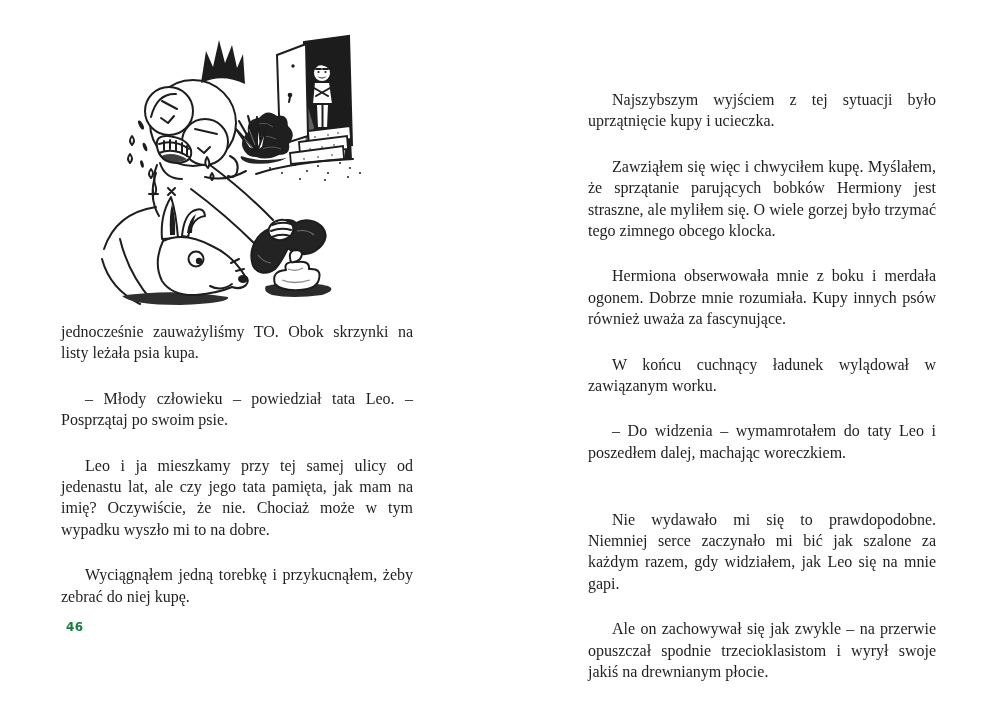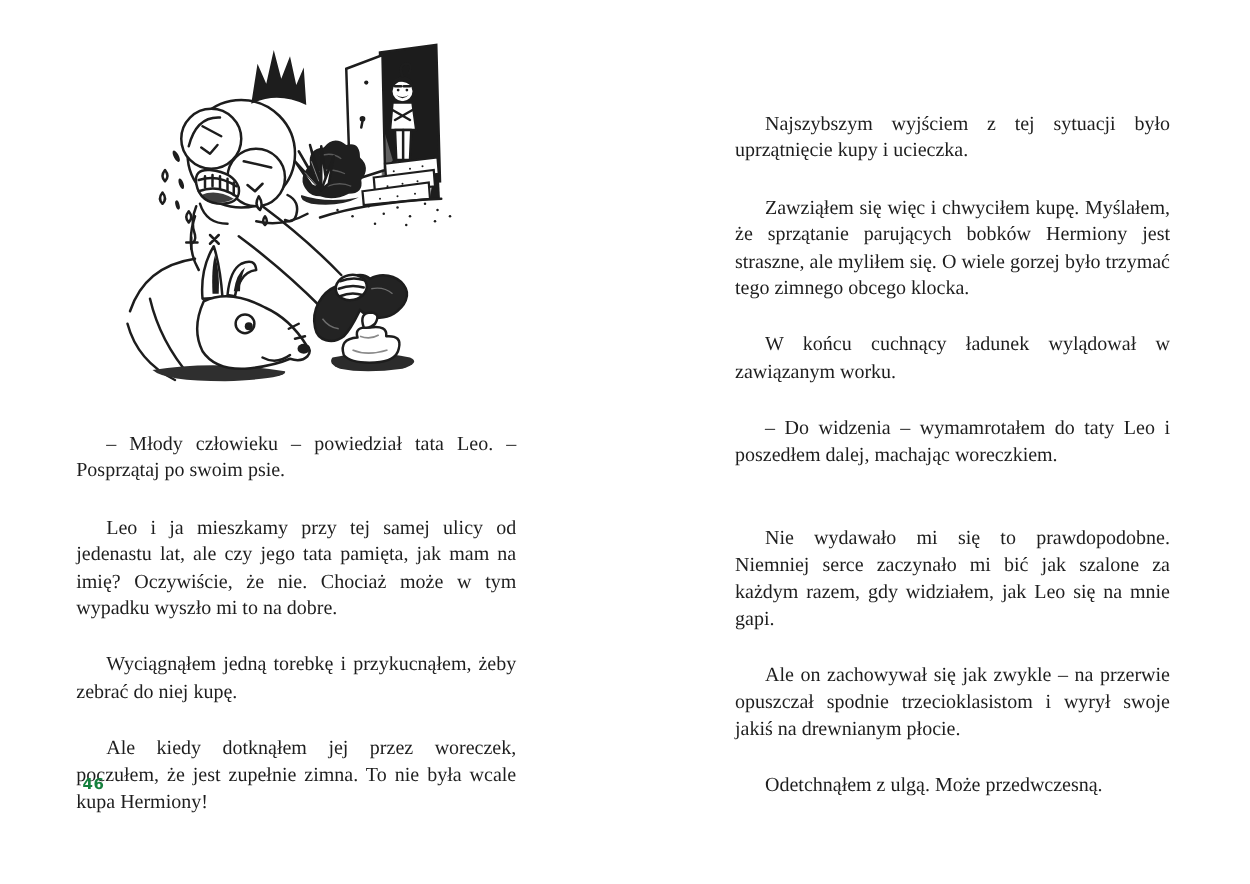--- a/index.html
+++ b/index.html
@@ -181,33 +181,34 @@
               <circle cx="290" cy="163" r="1"></circle>
             <circle cx="300" cy="168" r="1"></circle>
               <circle cx="265" cy="175" r="1"></circle>
               <circle cx="288" cy="172" r="1"></circle>
           </g>
         </g>
       </g>
     </svg>
 
     <div class="text-block text-left">
+      <p>jednocześnie zauważyliśmy TO. Obok skrzynki na listy leżała psia kupa.</p>
       <p class="ind">– Młody człowieku – powiedział tata Leo. – Posprzątaj po swoim psie.</p>
       <p class="ind">Leo i ja mieszkamy przy tej samej ulicy od jedenastu lat, ale czy jego tata pamięta, jak mam na imię? Oczywiście, że nie. Chociaż może w tym wypadku wyszło mi to na dobre.</p>
       <p class="ind">Wyciągnąłem jedną torebkę i przykucnąłem, żeby zebrać do niej kupę.</p>
-      <p class="ind">Ale kiedy dotknąłem jej przez woreczek, poczułem, że jest zupełnie zimna. To nie była wcale kupa Hermiony!</p>
     </div>
 
     <div class="page-number">46</div>
   </div>
 
   <div>
     <div class="text-block text-right">
       <p class="ind">Najszybszym wyjściem z tej sytuacji było uprzątnięcie kupy i ucieczka.</p>
       <p class="ind">Zawziąłem się więc i chwyciłem kupę. Myślałem, że sprzątanie parujących bobków Hermiony jest straszne, ale myliłem się. O wiele gorzej było trzymać tego zimnego obcego klocka.</p>
+      <p class="ind">Hermiona obserwowała mnie z boku i merdała ogonem. Dobrze mnie rozumiała. Kupy innych psów również uważa za fascynujące.</p>
       <p class="ind">W końcu cuchnący ładunek wylądował w zawiązanym worku.</p>
       <p class="ind">– Do widzenia – wymamrotałem do taty Leo i poszedłem dalej, machając woreczkiem.</p>
       <div class="section-break"></div>
       <p class="ind">Nie wydawało mi się to prawdopodobne. Niemniej serce zaczynało mi bić jak szalone za każdym razem, gdy widziałem, jak Leo się na mnie gapi.</p>
       <p class="ind">Ale on zachowywał się jak zwykle – na przerwie opuszczał spodnie trzecioklasistom i wyrył swoje jakiś na drewnianym płocie.</p>
       <p class="ind">Odetchnąłem z ulgą. Może przedwczesną.</p>
     </div>
   </div>
 
 </div>

